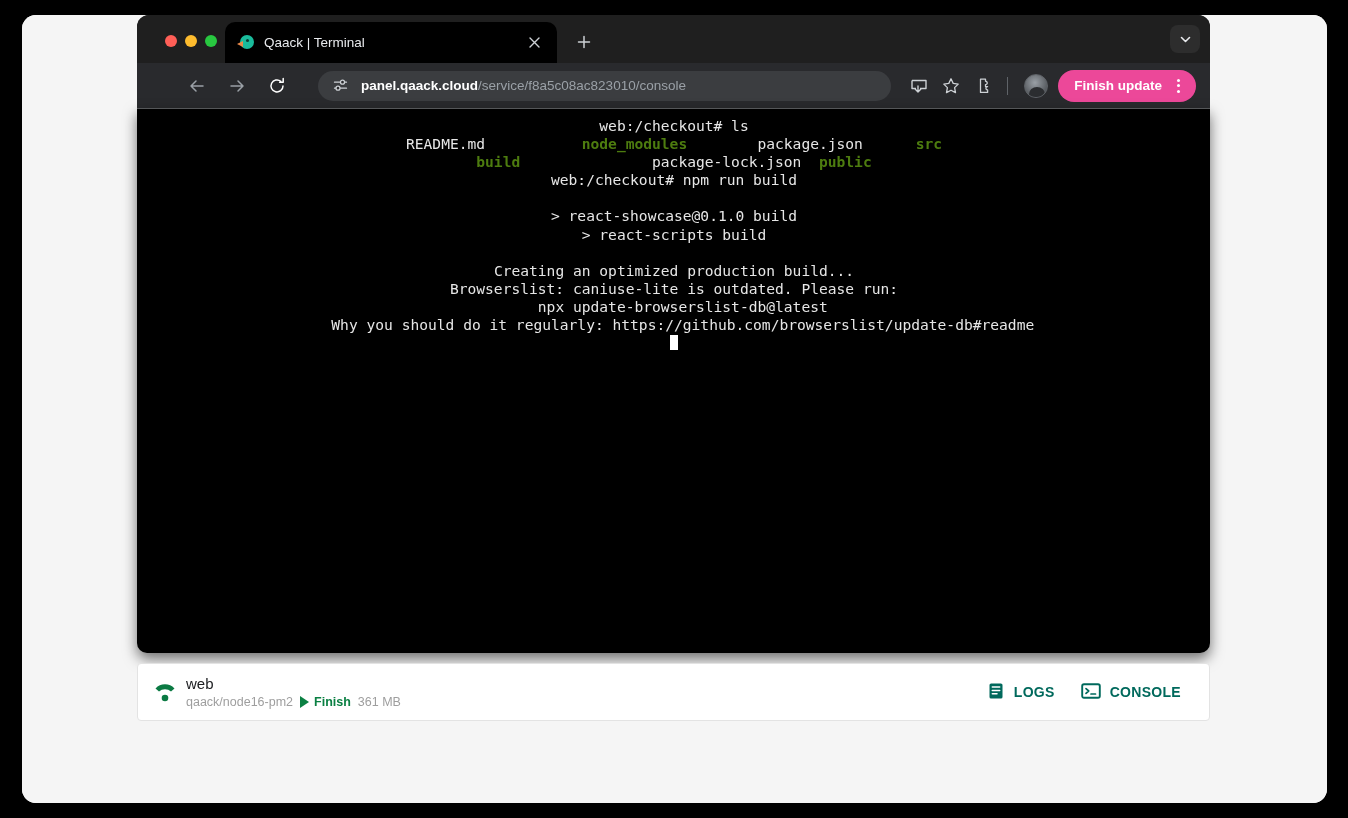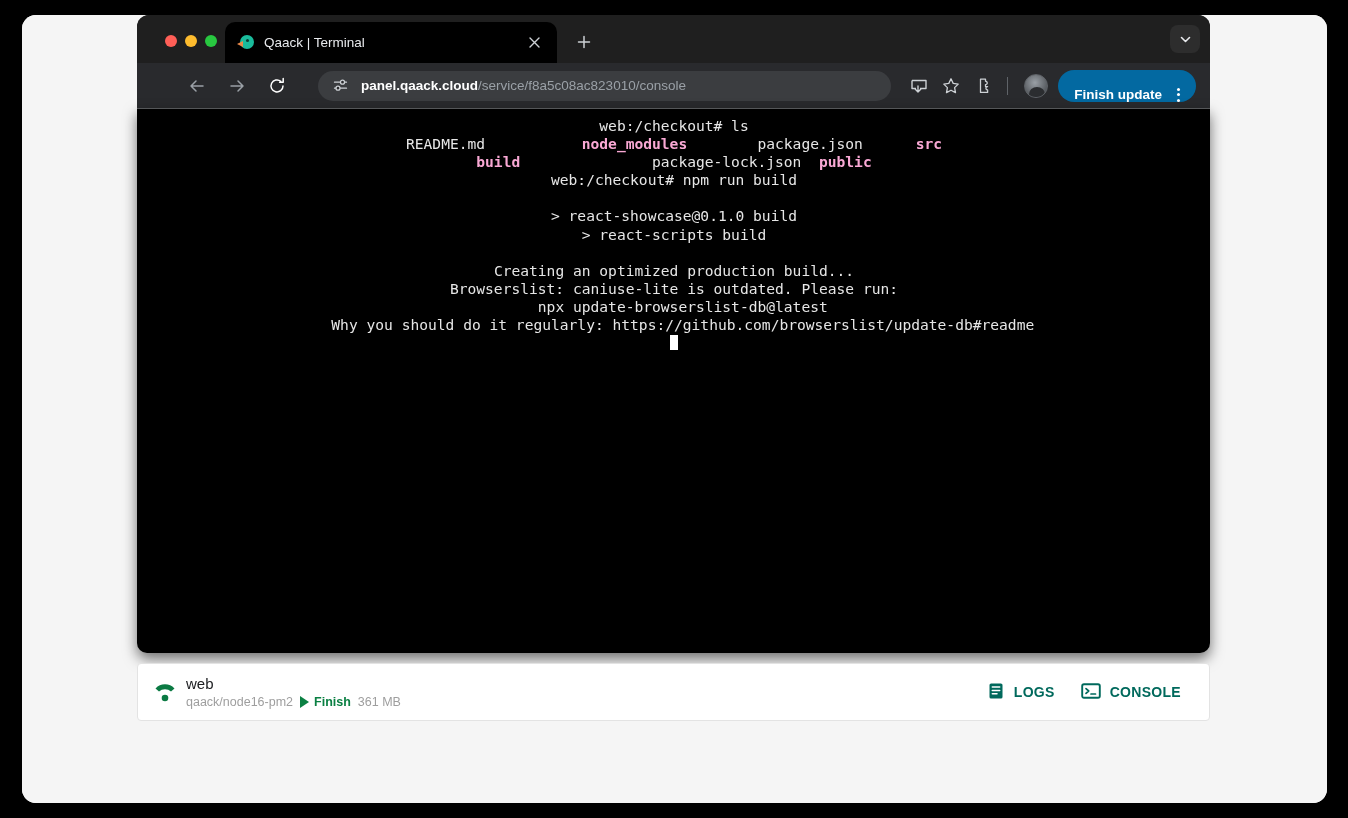--- a/index.html
+++ b/index.html
@@ -209,27 +209,27 @@
   .avatar::after {
     content: "";
     position: absolute;
     left: 4px; top: 12px;
     width: 16px; height: 14px;
     border-radius: 50% 50% 0 0;
     background: #2b2d30;
   }
   .finish-update {
     height: 32px;
-    background: #0369a1;
+    background: #ec4899;
     color: #ffffff;
     font-size: 13.5px;
     font-weight: bold;
     border-radius: 16px;
     display: flex;
-    align-items: flex-end;
+    align-items: center;
     padding: 0 8px 0 16px;
     margin-left: 10px;
     flex: 0 0 auto;
     white-space: nowrap;
   }
   .kebab {
     width: 20px;
     display: flex;
     flex-direction: column;
     align-items: center;
@@ -254,21 +254,21 @@
   }
   .term-text {
     font-family: "DejaVu Sans Mono", "Liberation Mono", monospace;
     font-size: 14.6px;
     line-height: 18.1px;
     color: #e6e6e6;
     white-space: pre;
     letter-spacing: 0px;
     text-align: center;
   }
-  .term-text .dir { color: #f9a8d4; font-weight: bold; }
+  .term-text .dir { color: #4d7c0f; font-weight: bold; }
   .cursor {
     display: inline-block;
     width: 8.6px;
     height: 15px;
     background: #ffffff;
     vertical-align: -2px;
   }
 
   
   .services {

